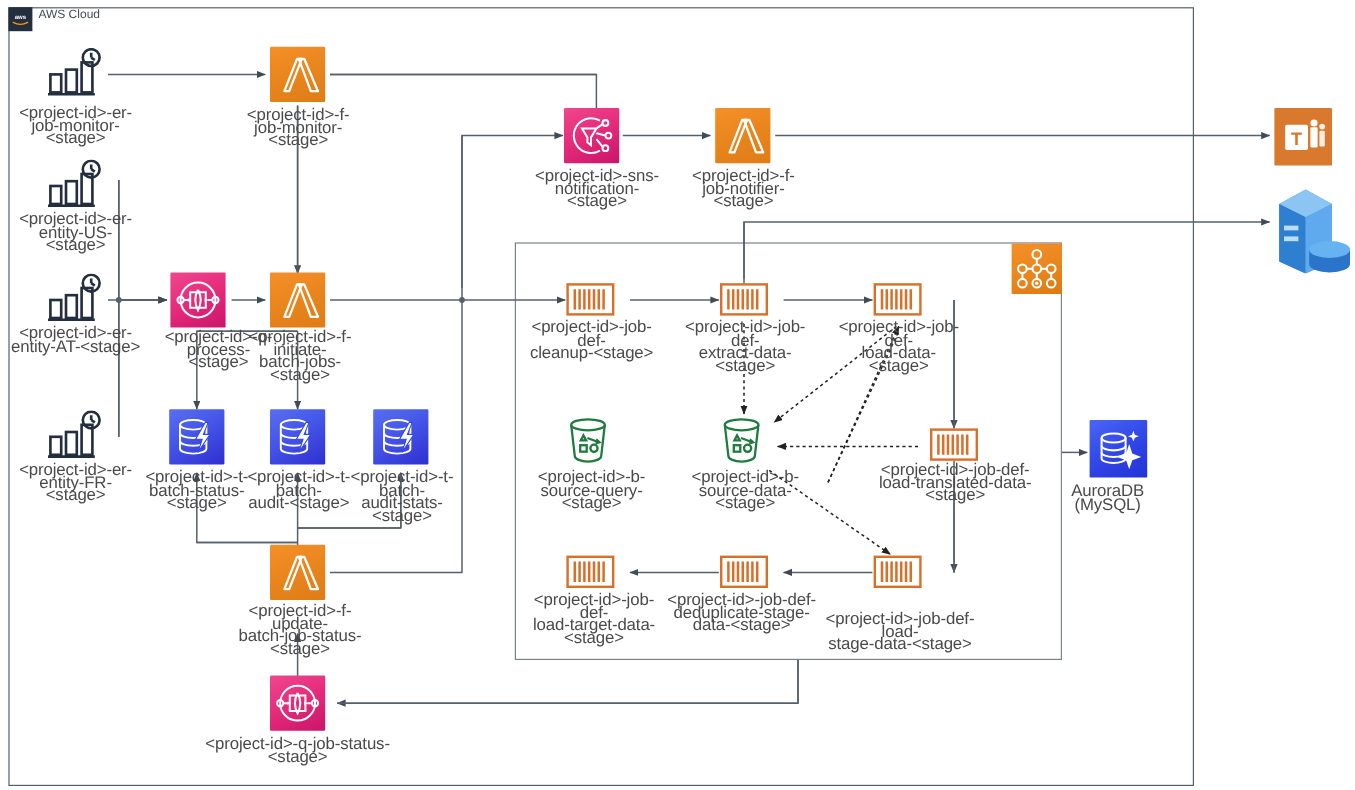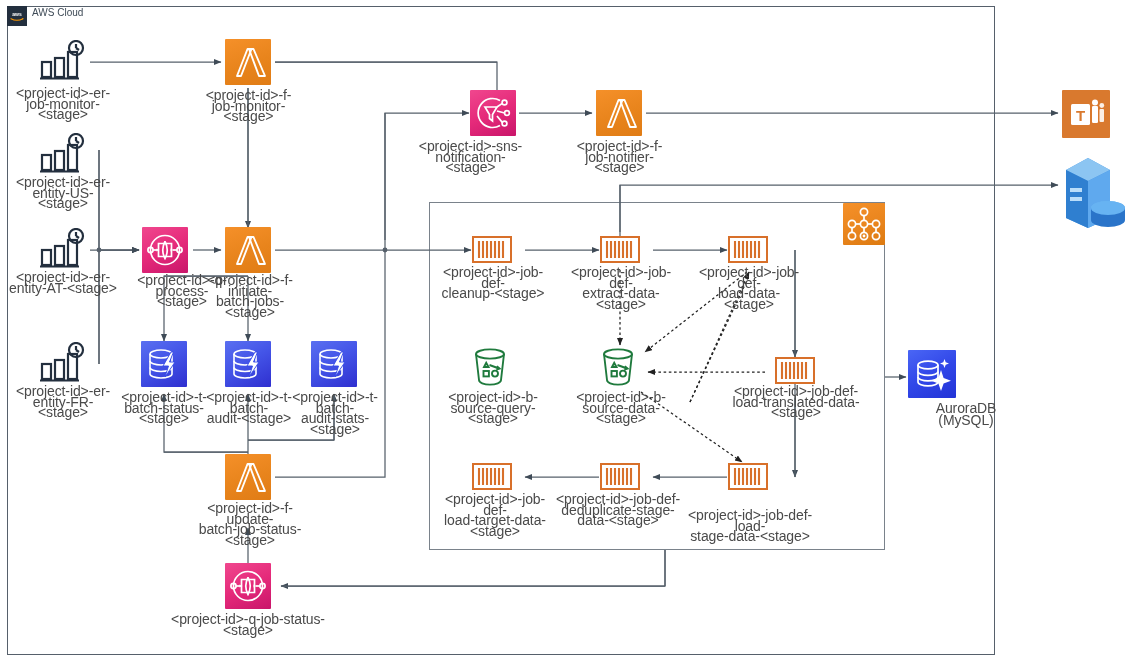--- a/index.html
+++ b/index.html
@@ -362,21 +362,21 @@
           <circle cx="34.5" cy="12.5" r="2.4"></circle>
           <circle cx="37" cy="23" r="2.4"></circle>
           <circle cx="34.5" cy="33.5" r="2.4"></circle>
           <line x1="27" y1="17" x2="32.3" y2="13.4"></line>
           <line x1="27" y1="21" x2="34.6" y2="23"></line>
           <line x1="27" y1="26" x2="32.3" y2="32.4"></line>
         </g>
       </svg>
     </div>
   </div>
-  <div class="label" style="left:418px;top:141px;width:105px;">&lt;project-id&gt;-sns-
+  <div class="label" style="left:445px;top:141px;width:105px;">&lt;project-id&gt;-sns-
 notification-&lt;stage&gt;</div>
 
   <div class="node" style="left:141px;top:341px;">
     <div class="tile tile-ddb">
       <svg width="46" height="46" viewBox="0 0 46 46">
         <g stroke="#ffffff" stroke-width="1.6" fill="none">
           <ellipse cx="20" cy="13" rx="11" ry="4"></ellipse>
           <path d="M9 13 L9 33 A11 4 0 0 0 31 33 L31 13"></path>
           <path d="M9 20 A11 4 0 0 0 31 20"></path>
           <path d="M9 26.5 A11 4 0 0 0 31 26.5"></path>
@@ -589,21 +589,21 @@
           <ellipse cx="20" cy="15" rx="10" ry="3.8"></ellipse>
           <path d="M10 15 L10 32 A10 3.8 0 0 0 30 32 L30 15"></path>
           <path d="M10 21.5 A10 3.8 0 0 0 30 21.5"></path>
           <path d="M10 27 A10 3.8 0 0 0 30 27"></path>
         </g>
         <path d="M33 20 L35.6 28 L43 30.8 L35.6 33.6 L33 41 L30.4 33.6 L23 30.8 L30.4 28 Z" fill="#ffffff"></path>
         <path d="M36.5 9 L37.7 12.3 L41 13.5 L37.7 14.7 L36.5 18 L35.3 14.7 L32 13.5 L35.3 12.3 Z" fill="#ffffff"></path>
       </svg>
     </div>
   </div>
-  <div class="label" style="left:931px;top:403px;width:70px;line-height:11.5px;">AuroraDB
+  <div class="label" style="left:888px;top:403px;width:70px;line-height:11.5px;">AuroraDB
 (MySQL)</div>
 
   <div class="node" style="left:1062px;top:90px;">
     <div class="tile tile-teams" style="width:48px;height:48px;">
       <svg width="48" height="48" viewBox="0 0 48 48">
         <rect x="9" y="14" width="19" height="21" rx="1.5" fill="#ffffff"></rect>
         <text x="18.5" y="30.5" fill="#d9792e" font-size="15" font-weight="bold" font-family="Liberation Sans, sans-serif" text-anchor="middle">T</text>
         <rect x="30" y="16" width="6" height="17" rx="1.2" fill="#ffffff"></rect>
         <circle cx="33" cy="12.5" r="3" fill="#ffffff"></circle>
         <rect x="37.5" y="19" width="4.5" height="13" rx="1" fill="#ffffff" opacity="0.88"></rect>

